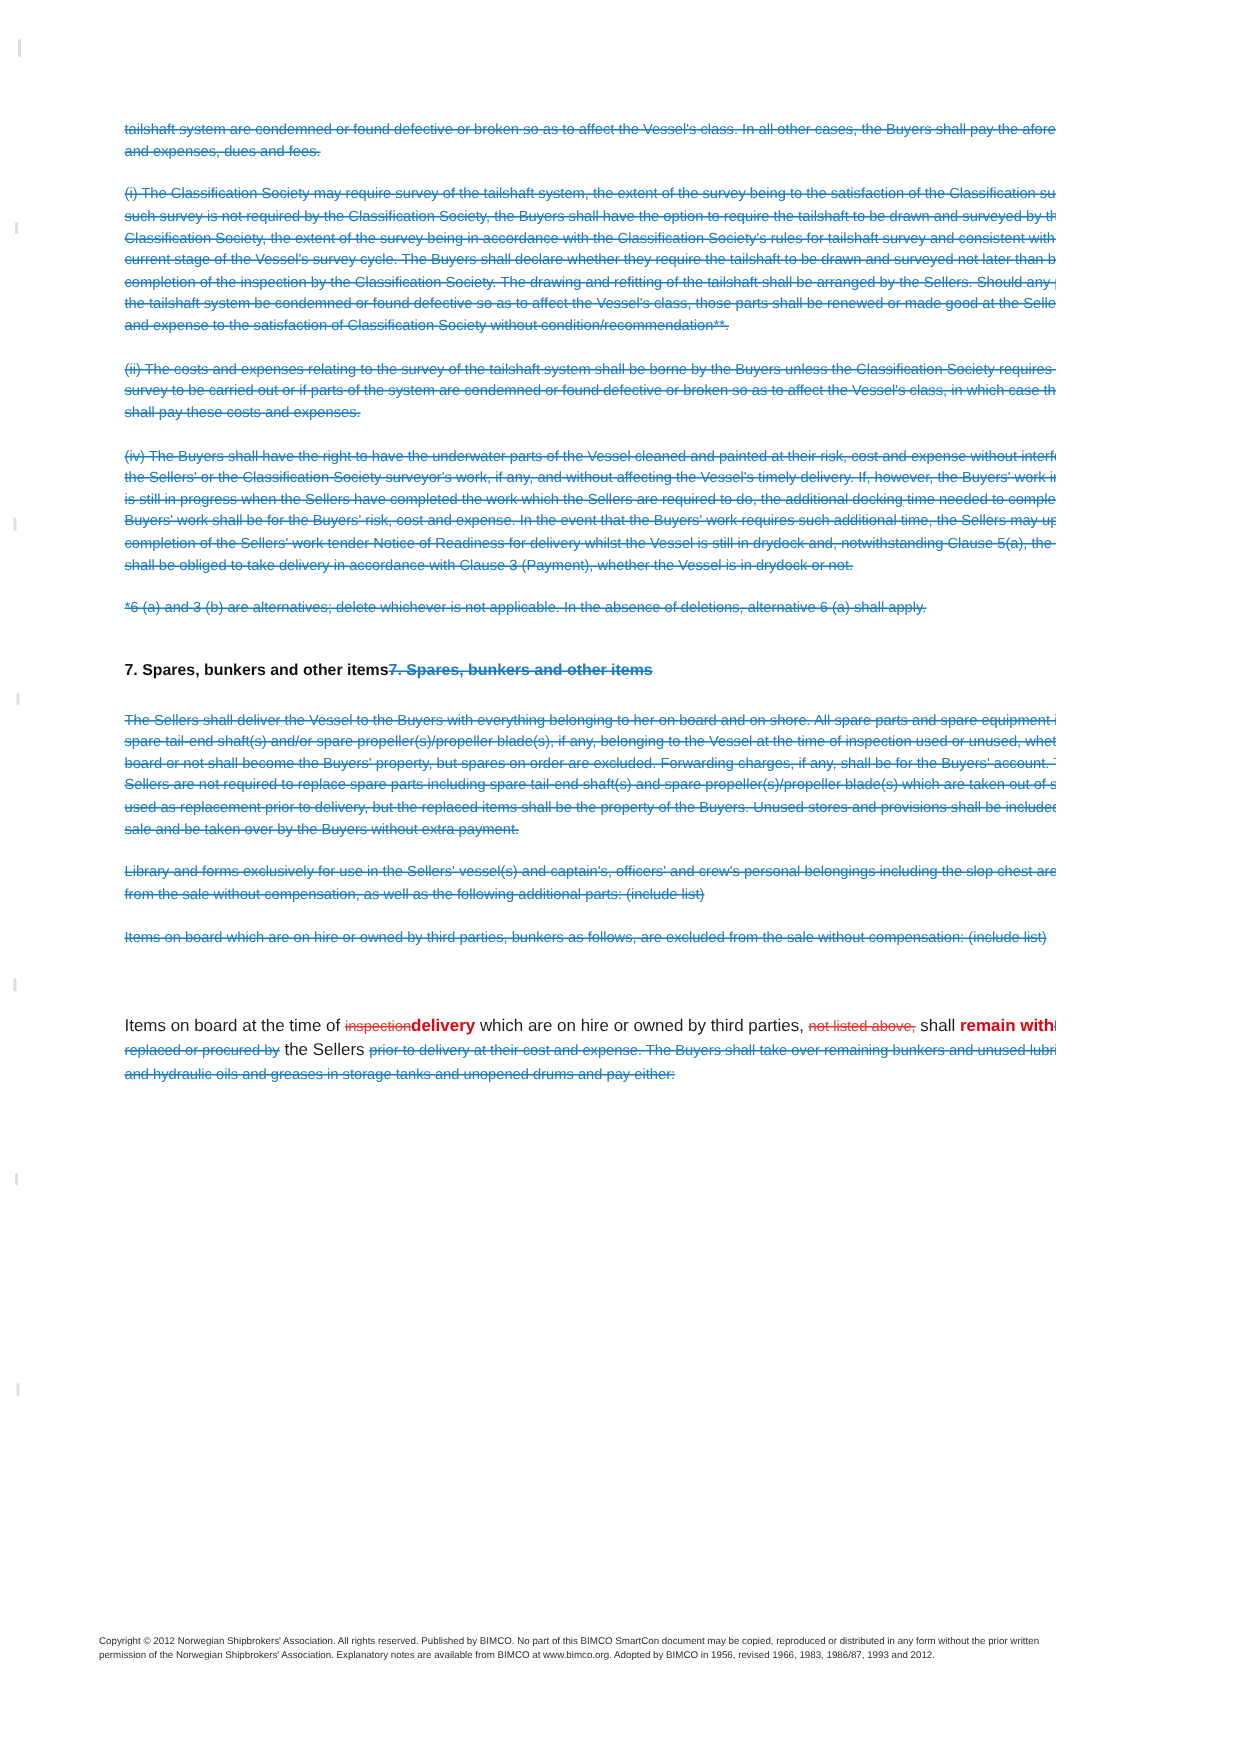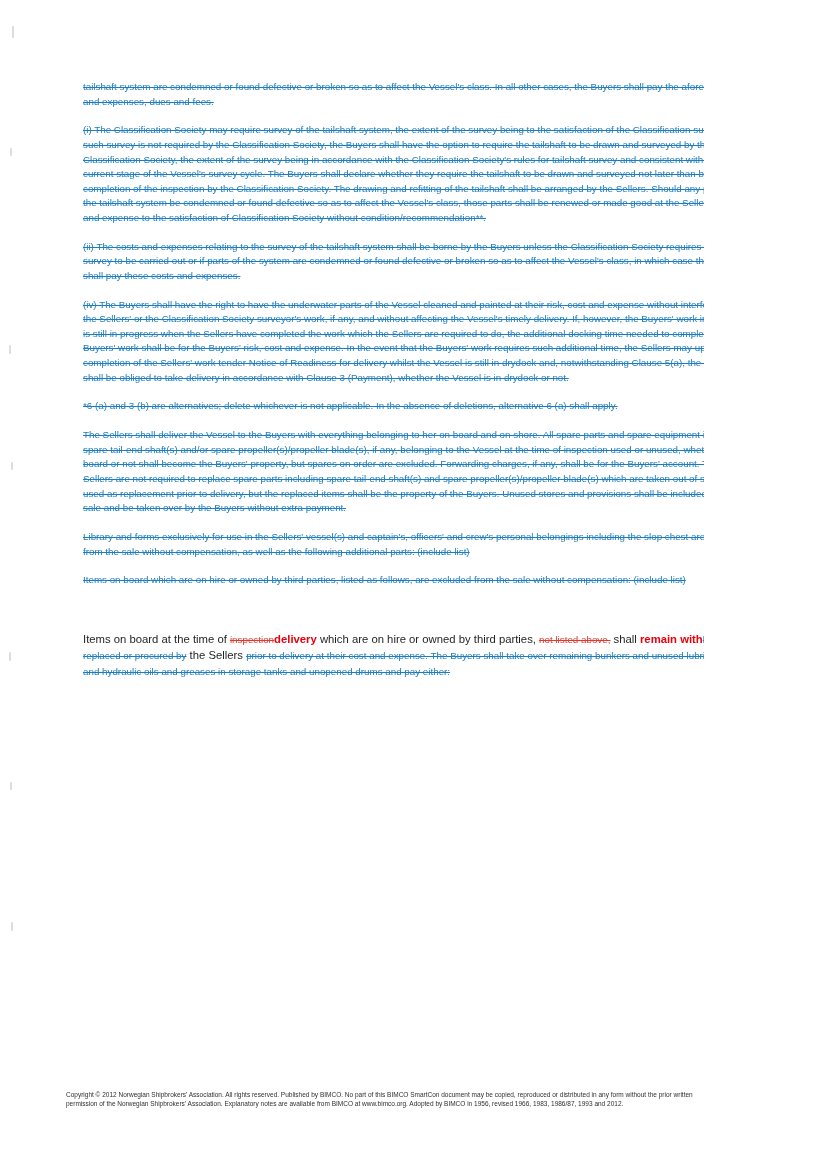--- a/index.html
+++ b/index.html
@@ -35,23 +35,24 @@
   <div class="artifact" style="left:9px;top:652px;height:9px;"></div>
   <div class="artifact" style="left:10px;top:782px;height:8px;"></div>
   <div class="artifact" style="left:11px;top:922px;height:9px;"></div>
 
   <div class="doc-body">
       <p class="para"><span class="run-del">tailshaft system are condemned or found defective or broken so as to affect the Vessel's class. In all other cases, the Buyers shall pay the aforesaid costs and expenses, dues and fees.</span></p>
       <p class="para"><span class="run-del">(i) The Classification Society may require survey of the tailshaft system, the extent of the survey being to the satisfaction of the Classification surveyor. If such survey is not required by the Classification Society, the Buyers shall have the option to require the tailshaft to be drawn and surveyed by the Classification Society, the extent of the survey being in accordance with the Classification Society's rules for tailshaft survey and consistent with the current stage of the Vessel's survey cycle. The Buyers shall declare whether they require the tailshaft to be drawn and surveyed not later than by the completion of the inspection by the Classification Society. The drawing and refitting of the tailshaft shall be arranged by the Sellers. Should any parts of the tailshaft system be condemned or found defective so as to affect the Vessel's class, those parts shall be renewed or made good at the Sellers' cost and expense to the satisfaction of Classification Society without condition/recommendation**.</span></p>
       <p class="para"><span class="run-del">(ii) The costs and expenses relating to the survey of the tailshaft system shall be borne by the Buyers unless the Classification Society requires such survey to be carried out or if parts of the system are condemned or found defective or broken so as to affect the Vessel's class, in which case the Sellers shall pay these costs and expenses.</span></p>
       <p class="para"><span class="run-del">(iv) The Buyers shall have the right to have the underwater parts of the Vessel cleaned and painted at their risk, cost and expense without interfering with the Sellers' or the Classification Society surveyor's work, if any, and without affecting the Vessel's timely delivery. If, however, the Buyers' work in drydock is still in progress when the Sellers have completed the work which the Sellers are required to do, the additional docking time needed to complete the Buyers' work shall be for the Buyers' risk, cost and expense. In the event that the Buyers' work requires such additional time, the Sellers may upon completion of the Sellers' work tender Notice of Readiness for delivery whilst the Vessel is still in drydock and, notwithstanding Clause 5(a), the Buyers shall be obliged to take delivery in accordance with Clause 3 (Payment), whether the Vessel is in drydock or not.</span></p>
       <p class="para"><span class="run-del">*6 (a) and 3 (b) are alternatives; delete whichever is not applicable. In the absence of deletions, alternative 6 (a) shall apply.</span></p>
+      <p class="para heading"><span class="run-hb">7. Spares, bunkers and other items</span><span class="run-hdel">7. Spares, bunkers and other items</span></p>
       <p class="para"><span class="run-del">The Sellers shall deliver the Vessel to the Buyers with everything belonging to her on board and on shore. All spare parts and spare equipment including spare tail-end shaft(s) and/or spare propeller(s)/propeller blade(s), if any, belonging to the Vessel at the time of inspection used or unused, whether on board or not shall become the Buyers' property, but spares on order are excluded. Forwarding charges, if any, shall be for the Buyers' account. The Sellers are not required to replace spare parts including spare tail-end shaft(s) and spare propeller(s)/propeller blade(s) which are taken out of spare and used as replacement prior to delivery, but the replaced items shall be the property of the Buyers. Unused stores and provisions shall be included in the sale and be taken over by the Buyers without extra payment.</span></p>
       <p class="para"><span class="run-del">Library and forms exclusively for use in the Sellers' vessel(s) and captain's, officers' and crew's personal belongings including the slop chest are excluded from the sale without compensation, as well as the following additional parts: (include list)</span></p>
-      <p class="para"><span class="run-del">Items on board which are on hire or owned by third parties, listed as follows, are excluded from the sale without compensation: (include list)</span></p>
+      <p class="para"><span class="run-del">Items on board which are on hire or owned by third parties, bunkers as follows, are excluded from the sale without compensation: (include list)</span></p>
       <p class="para mixed"><span class="run-n">Items on board at the time of </span><span class="run-rdel">inspection</span><span class="run-ins">delivery</span><span class="run-n"> which are on hire or owned by third parties, </span><span class="run-rdel">not listed above,</span><span class="run-n"> shall </span><span class="run-ins">remain with</span><span class="run-del">be replaced or procured by</span><span class="run-n"> the Sellers </span><span class="run-del">prior to delivery at their cost and expense. The Buyers shall take over remaining bunkers and unused lubricating and hydraulic oils and greases in storage tanks and unopened drums and pay either:</span></p>
     </div>
 
   <div class="footer">
     <div>Copyright © 2012 Norwegian Shipbrokers' Association. All rights reserved. Published by BIMCO. No part of this BIMCO SmartCon document may be copied, reproduced or distributed in any form without the prior written</div>
     <div>permission of the Norwegian Shipbrokers' Association. Explanatory notes are available from BIMCO at www.bimco.org. Adopted by BIMCO in 1956, revised 1966, 1983, 1986/87, 1993 and 2012.</div>
   </div>
 
   <svg class="stamp" width="80" height="74" viewBox="0 0 80 74">
     <defs>

